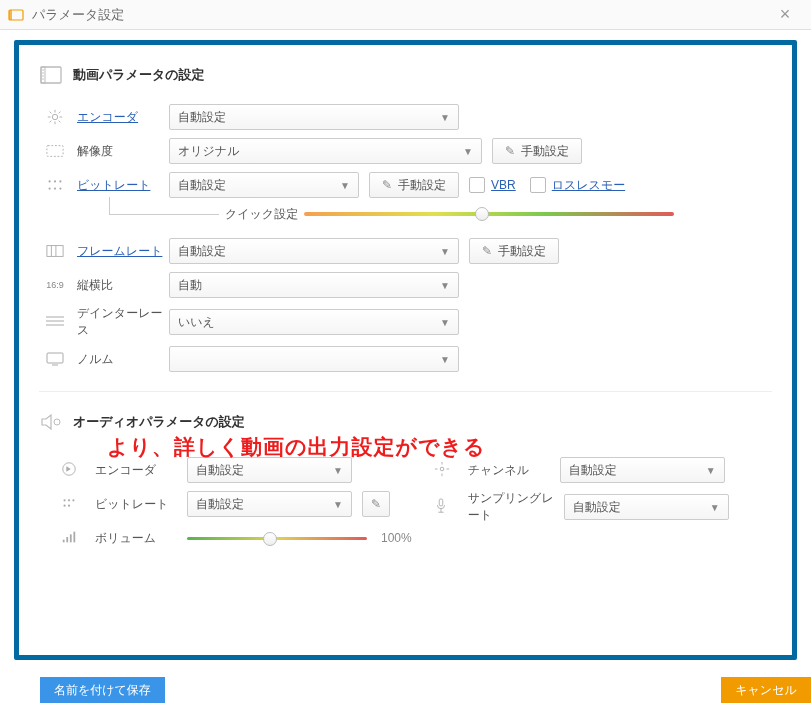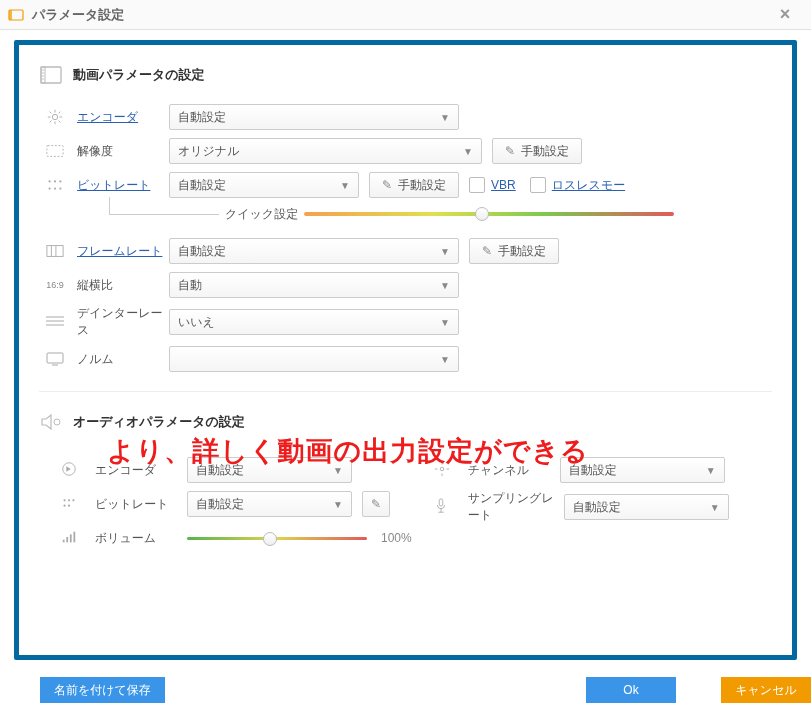--- a/index.html
+++ b/index.html
@@ -12,21 +12,20 @@
     height: 707px;
     overflow: hidden;
   }
   .titlebar {
     height: 30px;
     display: flex;
     align-items: center;
     padding: 0 8px;
     border-bottom: 1px solid #e0e0e0;
     background: #fafafa;
-    font-weight: bold;
   }
   .titlebar .app-icon {
     width: 16px; height: 16px;
     margin-right: 8px;
     color: #f29b00;
   }
   .titlebar .title { color: #666; font-size: 13px; flex: 1; }
   .titlebar .close {
     width: 36px; height: 28px;
     display: flex; align-items: center; justify-content: center;
@@ -43,21 +42,21 @@
     padding: 8px 20px 30px 20px;
     height: 620px;
     overflow: hidden;
     position: relative;
   }
   .overlay-text {
     position: absolute;
     top: 388px;
     left: 88px;
     color: #ee1c1c;
-    font-size: 27px;
+    font-size: 21px;
     font-weight: bold;
     letter-spacing: 1px;
     pointer-events: none;
     z-index: 10;
   }
   .section-head {
     display: flex;
     align-items: center;
     margin: 10px 0 16px 0;
   }
@@ -459,15 +458,14 @@
     </div>
 
     <div class="overlay-text">より、詳しく動画の出力設定ができる</div>
 
   </div>
 </div>
 
 <div class="footer">
   <div class="save">名前を付けて保存</div>
   <div class="spacer"></div>
-  <div class="ok">Ok</div>
   <div class="cancel">キャンセル</div>
 </div>
 
 </body></html>

